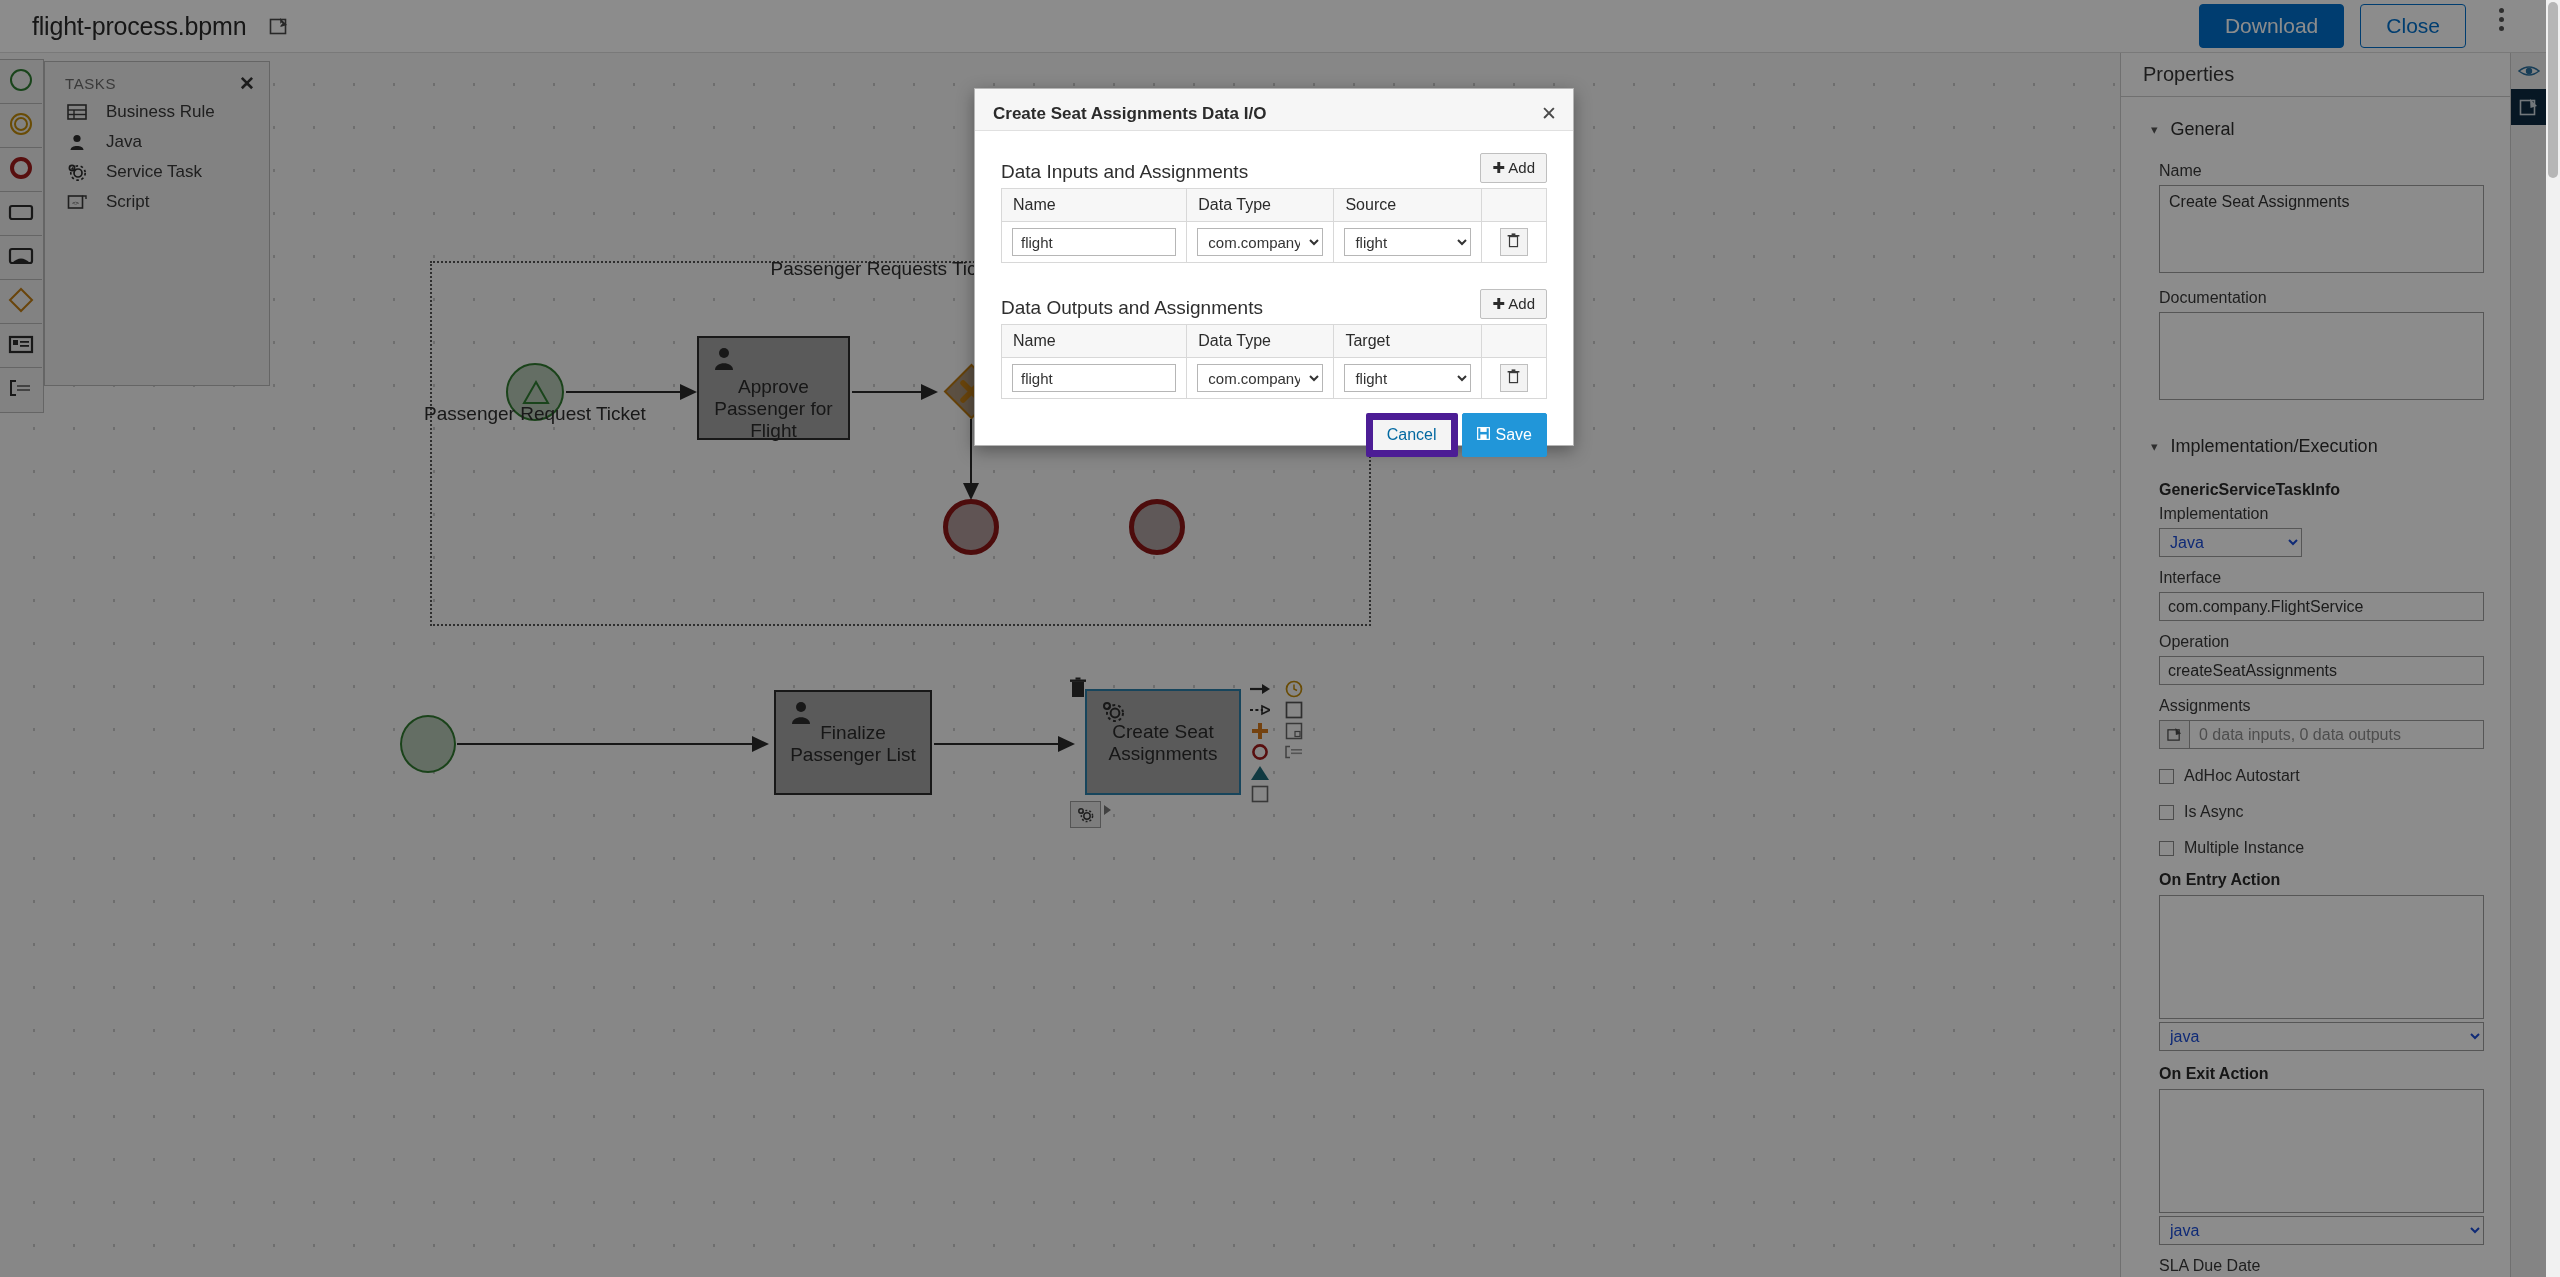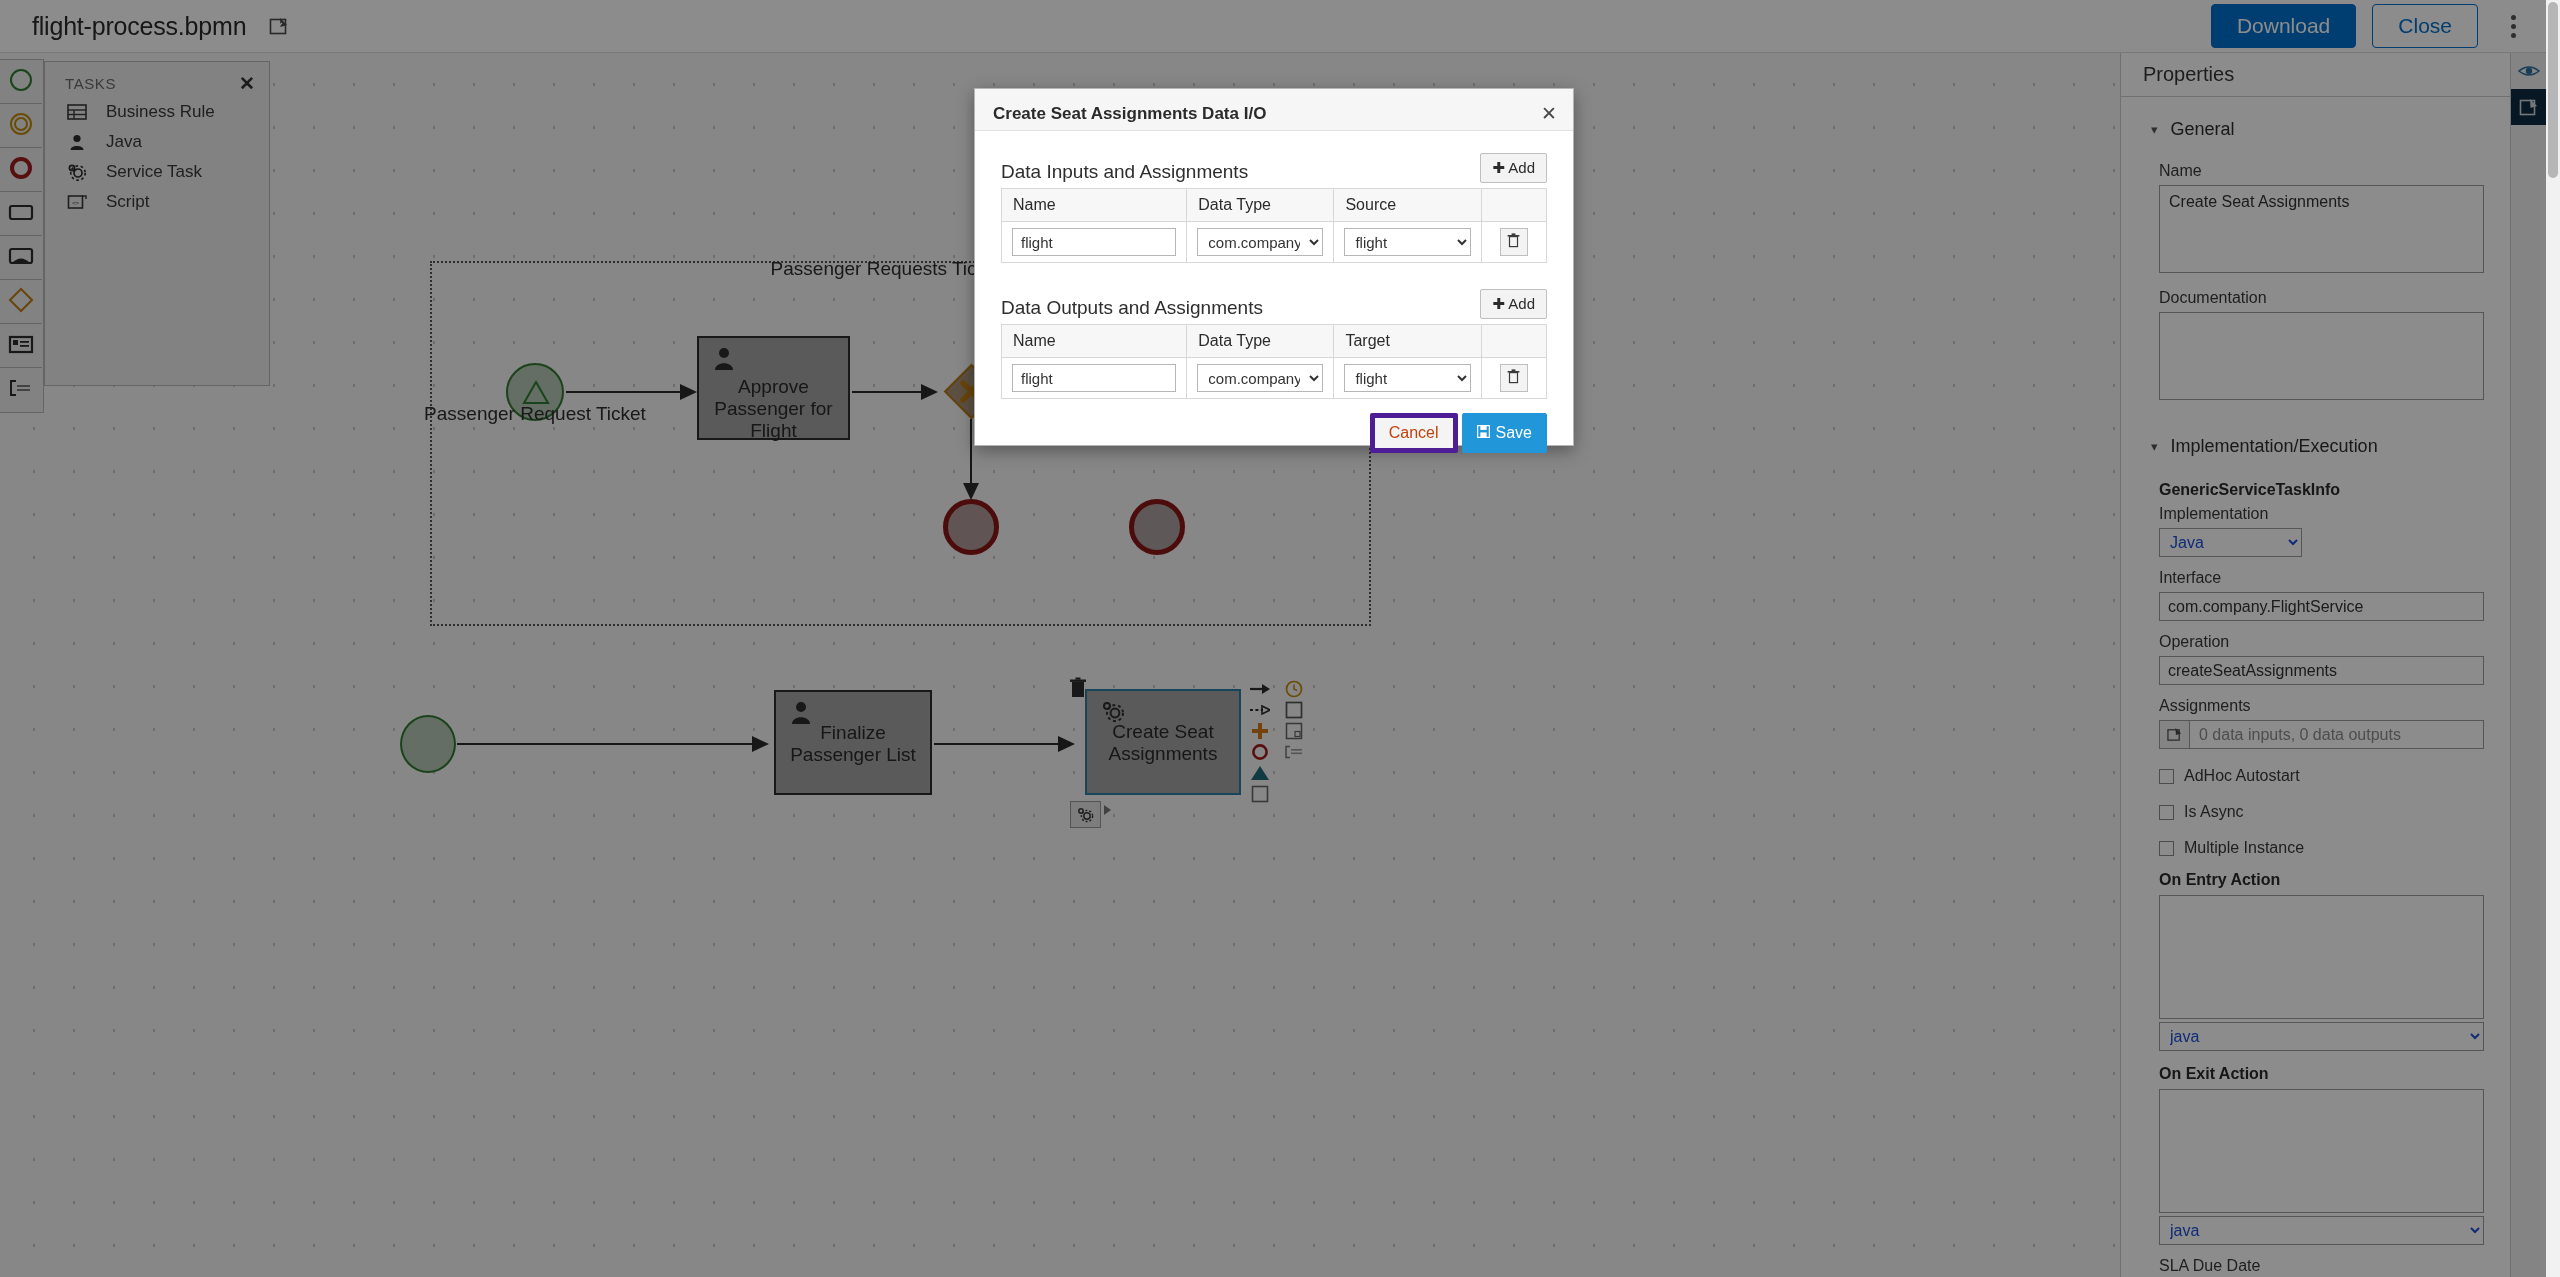--- a/index.html
+++ b/index.html
@@ -18,21 +18,21 @@
   }
   #file-title {
     margin-left: 32px; font-size: 25px; color: #2b2b2b; font-weight: 400;
     letter-spacing: -0.2px;
   }
   #edit-title-icon {
     margin-left: 22px; width: 22px; height: 22px; color: #4a4a4a;
     display: flex; align-items: center; justify-content: center; cursor: pointer;
   }
   #topbar-right {
-    margin-left: auto; display: flex; align-items: center; gap: 0px; padding-right: 34px;
+    margin-left: auto; display: flex; gap: 0px; padding-right: 46px;
   }
   .btn-primary {
     background: #0070cc; color: #fff; border: 1px solid #0070cc;
     font-size: 21px; padding: 9px 25px; border-radius: 4px; cursor: pointer;
     font-family: "Liberation Sans", sans-serif;
   }
   .btn-outline {
     background: #fff; color: #0070cc; border: 1px solid #0070cc;
     font-size: 21px; padding: 9px 25px; border-radius: 4px; cursor: pointer;
     margin-left: 16px; font-family: "Liberation Sans", sans-serif;
@@ -256,22 +256,22 @@
   .cell-select {
     width: 100%; height: 28px; border: 1px solid #b6b6b6; background: #fff;
     font-size: 15px; color: #333; padding: 2px 6px; font-family: "Liberation Sans", sans-serif;
   }
   .trash-btn {
     width: 28px; height: 28px; border: 1px solid #bfbfbf; background: #f3f3f3;
     display: flex; align-items: center; justify-content: center; cursor: pointer; margin: 0 auto;
   }
   #modal-footer { display: flex; justify-content: flex-end; padding: 14px 26px 0 26px; }
   #cancel-btn {
-    border: 5px solid #4c1d95; background: #f4f4f4; font-size: 16px;
-    color: #c2410c; padding: 6px 14px; cursor: pointer; border-radius: 2px;
+    border: 7px solid #4c1d95; background: #f4f4f4; font-size: 16px;
+    color: #0369a1; padding: 6px 14px; cursor: pointer; border-radius: 2px;
     font-family: "Liberation Sans", sans-serif;
   }
   #save-btn {
     border: 1px solid #2196d9; background: #2196d9; color: #fff; font-size: 16px;
     padding: 6px 14px; cursor: pointer; border-radius: 2px; margin-left: 4px;
     display: flex; align-items: center; gap: 6px;
     font-family: "Liberation Sans", sans-serif;
   }
 </style>
 </head>

